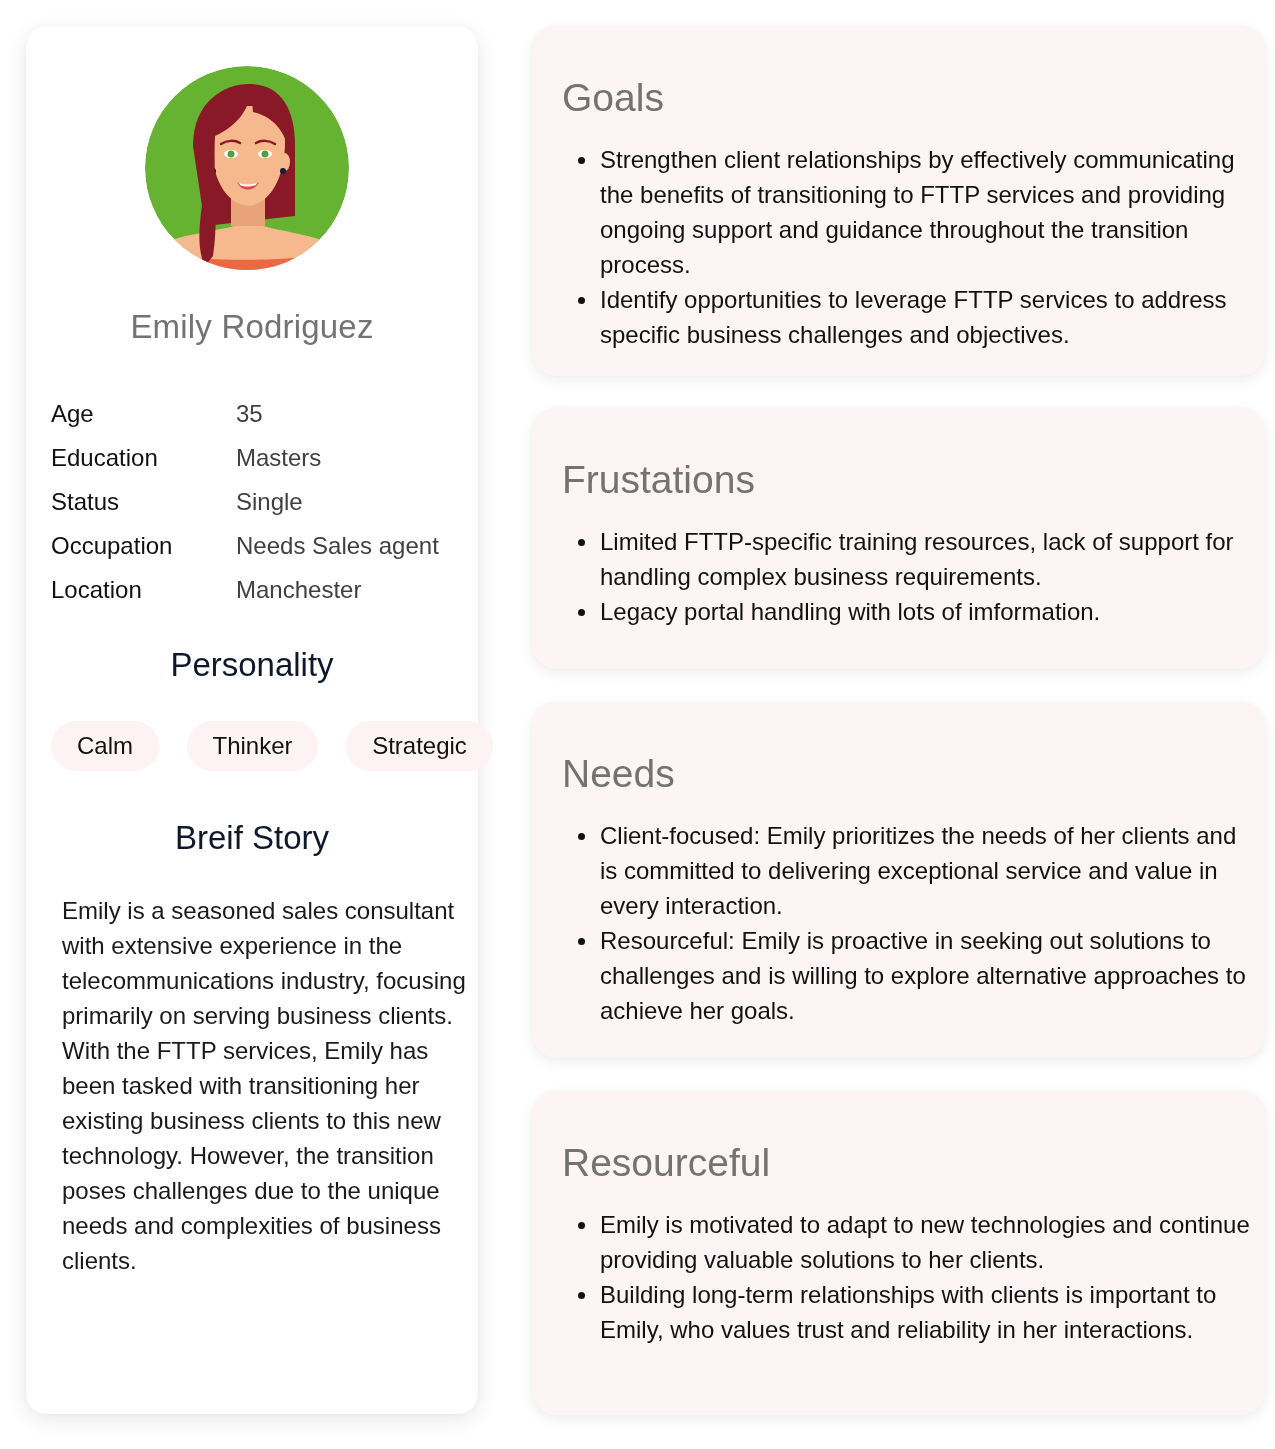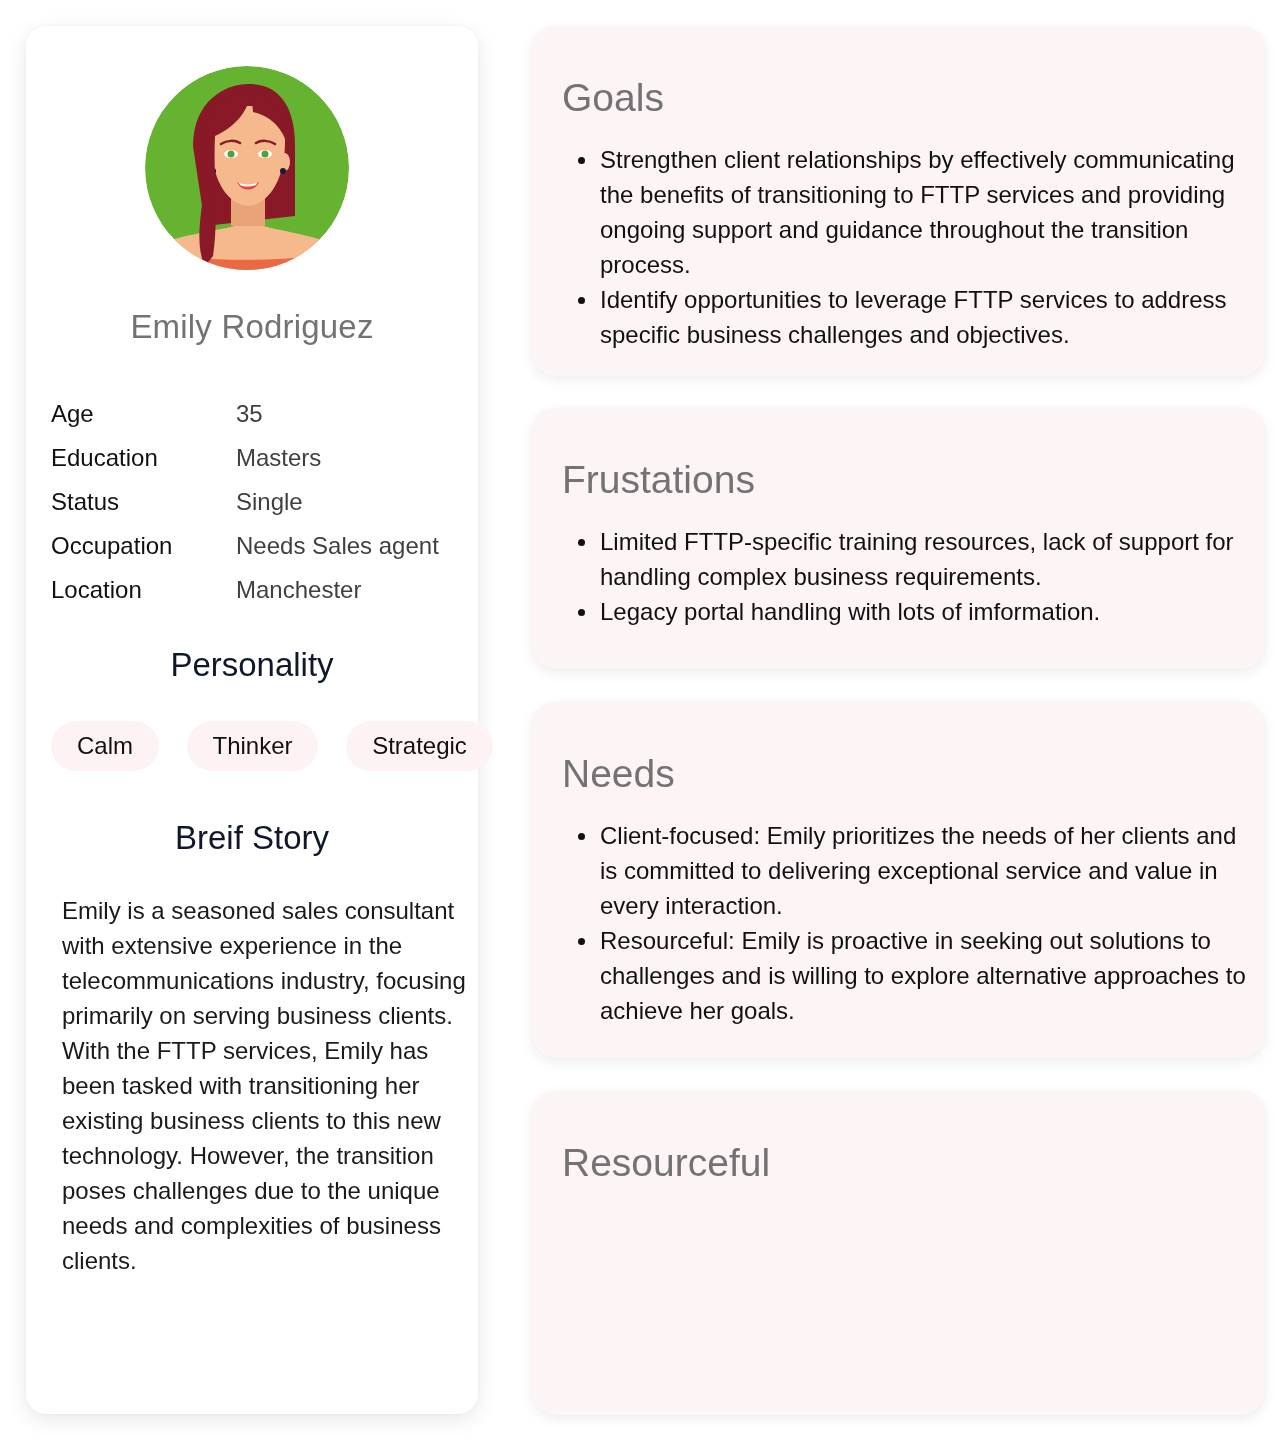--- a/index.html
+++ b/index.html
@@ -165,13 +165,17 @@
 <div class="info-card card-needs">
   <div class="info-title">Needs</div>
   <ul class="info-list">
     <li>Client-focused: Emily prioritizes the needs of her clients and is committed to delivering exceptional service and value in every interaction.</li>
     <li>Resourceful: Emily is proactive in seeking out solutions to challenges and is willing to explore alternative approaches to achieve her goals.</li>
   </ul>
 </div>
 
 <div class="info-card card-motivations">
   <div class="info-title">Resourceful</div>
+  <ul class="info-list">
+    <li>Emily is motivated to adapt to new technologies and continue providing valuable solutions to her clients.</li>
+    <li>Building long-term relationships with clients is important to Emily, who values trust and reliability in her interactions.</li>
+  </ul>
 </div>
 
 </body></html>

